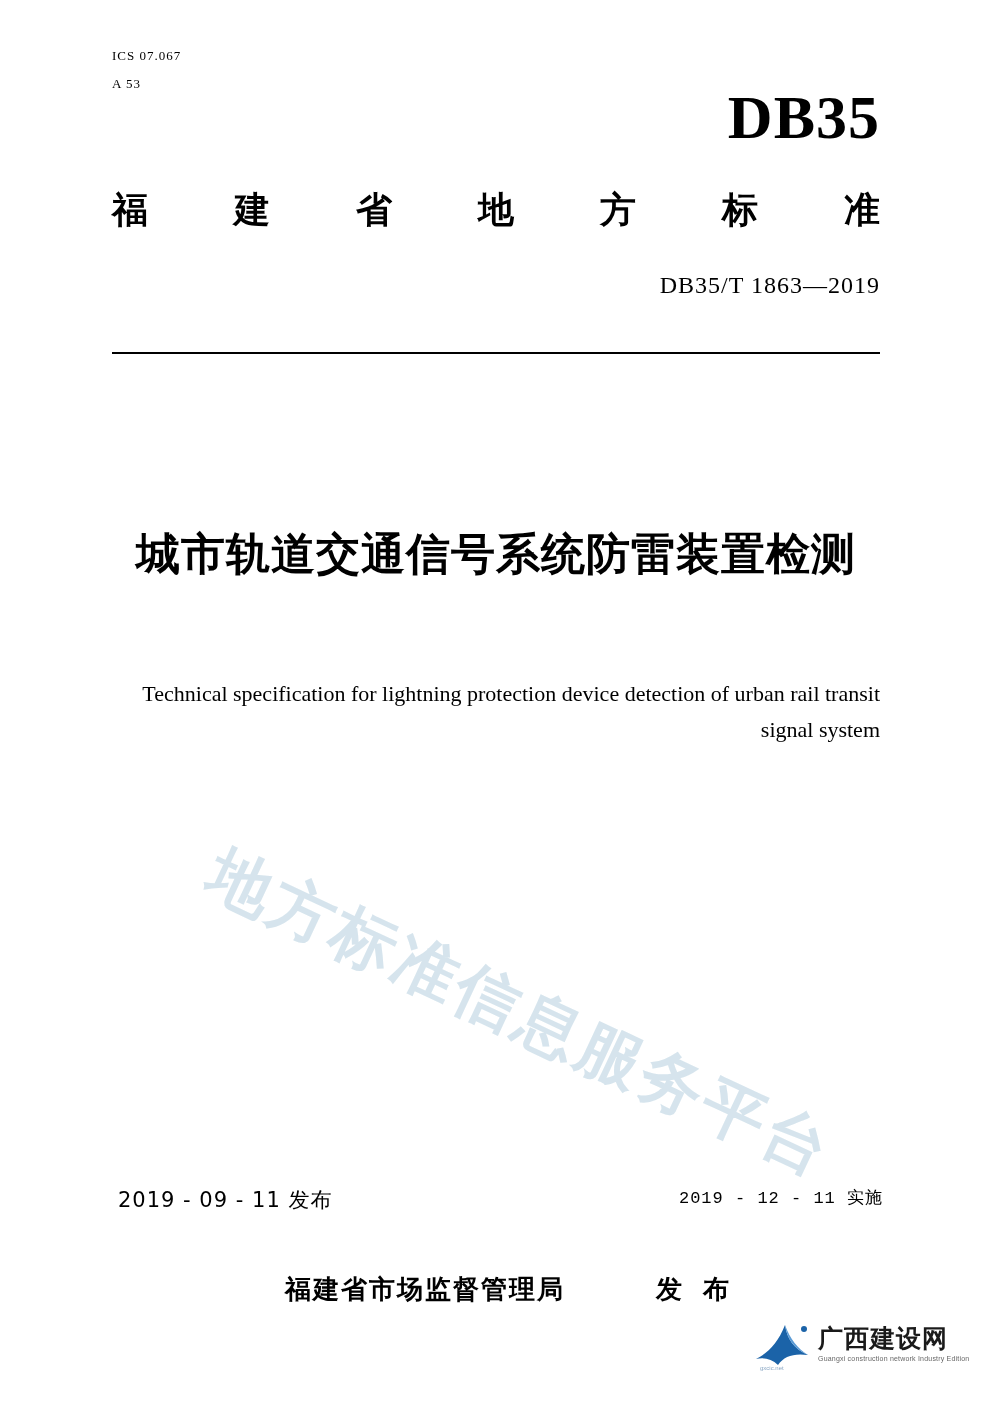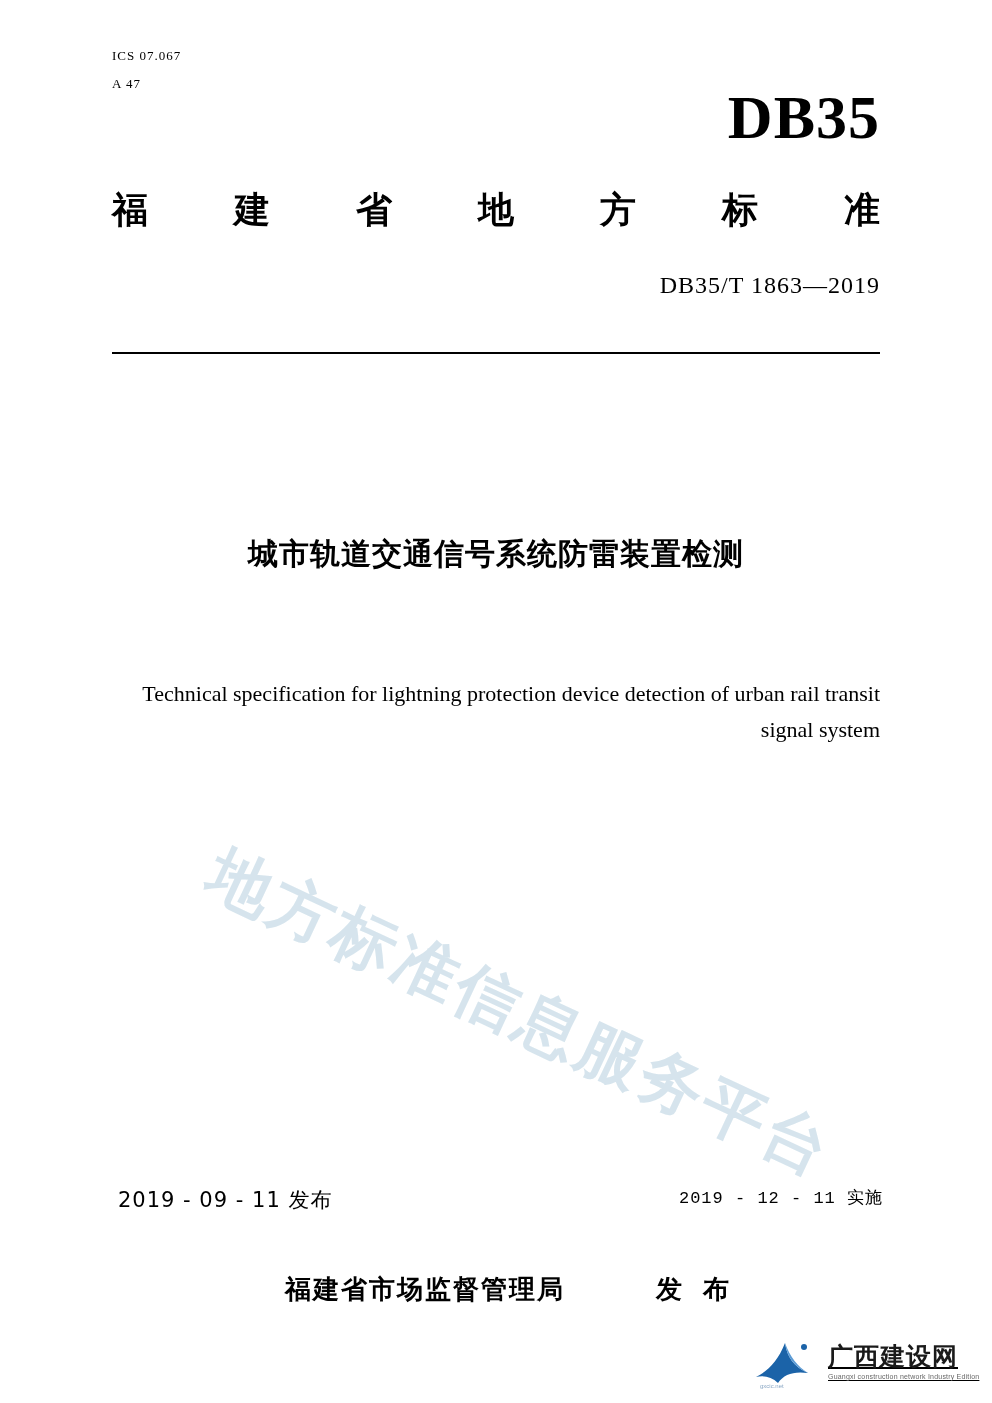--- a/index.html
+++ b/index.html
@@ -80,21 +80,21 @@
 
   
   .title-cn {
     position: absolute;
     left: 112px;
     right: 112px;
     top: 528px;
     text-align: center;
     font-family: "DejaVu Sans", sans-serif;
     font-weight: bold;
-    font-size: 30px;
+    font-size: 44px;
     line-height: 52px;
     letter-spacing: 1px;
   }
 
   .title-en {
     position: absolute;
     left: 112px;
     right: 112px;
     top: 676px;
     text-align: right;
@@ -156,27 +156,26 @@
   .publisher .issue {
     display: inline-block;
     margin-left: 80px;
     letter-spacing: 6px;
   }
 
   
   .corner-logo {
     position: absolute;
     right: 12px;
-    bottom: 12px;
+    bottom: 30px;
     width: 226px;
     height: 58px;
     display: flex;
     align-items: center;
-    gap: 12px;
-    text-decoration: underline;
+    gap: 2px;
   }
   .corner-logo .mark {
     width: 62px;
     height: 50px;
     position: relative;
     flex: 0 0 auto;
   }
   .corner-logo .logo-text {
     display: flex;
     flex-direction: column;
@@ -206,21 +205,21 @@
     color: #8aa7c4;
   }
 </style>
 </head>
 <body>
 
 <div class="page">
 
   <div class="ics-block">
     <div>ICS 07.067</div>
-    <div>A 47</div>
+    <div>A 53</div>
   </div>
 
   <div class="db-mark">DB35</div>
 
   <div class="prov-title">
     <span>福</span>
     <span>建</span>
     <span>省</span>
     <span>地</span>
     <span>方</span>

